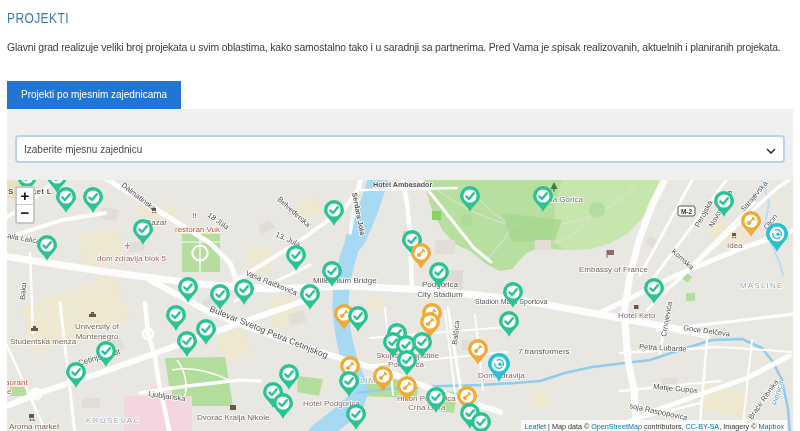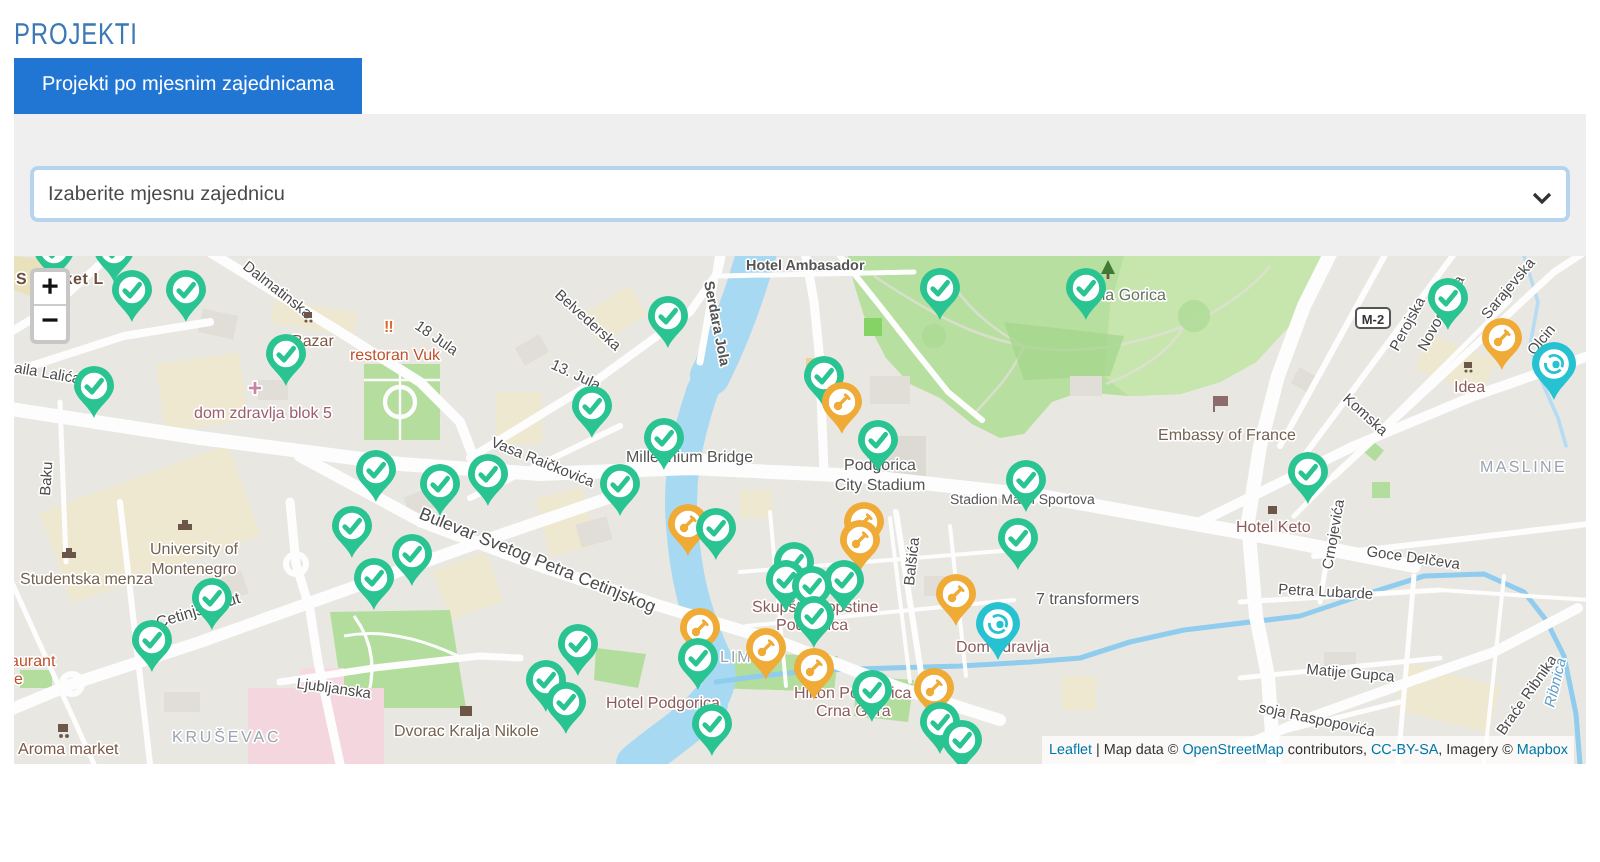--- a/index.html
+++ b/index.html
@@ -2,40 +2,41 @@
 <html><head><meta charset="utf-8">
 <style>
 *{margin:0;padding:0;box-sizing:border-box}
 html,body{width:800px;height:431px;overflow:hidden;background:#fff;
   font-family:"Liberation Sans",sans-serif;}
 .wrap{margin:0 7px}
 h1{color:#3c78b5;font-size:15px;font-weight:normal;padding-top:9px;height:29px}
 h1 span{display:inline-block;transform:scaleX(0.80);transform-origin:0 50%;letter-spacing:0.5px}
 p.intro{font-size:10.4px;color:#3b3b3b;margin-top:13px;letter-spacing:-0.15px;white-space:nowrap}
 .tab{display:inline-block;background:#2176d3;color:#fff;font-size:10px;line-height:12px;
-  padding:8px 14px;margin-top:0;border-radius:0}
+  padding:8px 14px;margin-top:28px;border-radius:0}
 .panel{background:#efefef;padding:14px 8px 0}
 .sel{position:relative;height:28px;background:#fff;border:2px solid #b6d4ee;border-radius:4px;margin-top:12px;}
 .sel span{position:absolute;left:7px;top:7px;font-size:10px;color:#4a4a4a}
 .sel svg{position:absolute;right:7px;top:11px}
 .cbrow{margin-top:9px;height:12px;font-size:9.2px;color:#222}
 .cb{display:inline-block;vertical-align:middle;margin-right:2px;position:relative;top:-1px}
 .lb{margin-right:6px}
 .map{position:relative;margin:17px -8px 0;height:254px;overflow:hidden;background:#e9e7e2}
 .zoomctl{position:absolute;left:8px;top:6px;width:20px;background:#fff;
   border:2px solid rgba(0,0,0,.22);border-radius:3px;z-index:5}
 .zoomctl div{height:17px;line-height:16px;text-align:center;font-size:15px;font-weight:bold;color:#111}
 .zoomctl div:first-child{border-bottom:1px solid #ccc}
 .attr{position:absolute;right:6px;bottom:0;height:14px;line-height:13px;z-index:5;
   background:rgba(255,255,255,.75);padding:0 3px;font-size:7.2px;color:#333}
 .attr a{color:#0078a8;text-decoration:none}
 </style></head>
 <body>
 <div class="wrap">
 <h1><span>PROJEKTI</span></h1>
+<p class="intro">Glavni grad realizuje veliki broj projekata u svim oblastima, kako samostalno tako i u saradnji sa partnerima. Pred Vama je spisak realizovanih, aktuelnih i planiranih projekata.</p>
 <div class="tab">Projekti po mjesnim zajednicama</div>
 <div class="panel">
   <div class="sel">
         <span>Izaberite mjesnu zajednicu</span>
     <svg width="10" height="6" viewBox="0 0 10 6">
           <polyline points="1,1 5,5 9,1" fill="none" stroke="#333" stroke-width="1.6"></polyline>
         </svg>
   </div>
   <div class="map">
   <div class="zoomctl">

